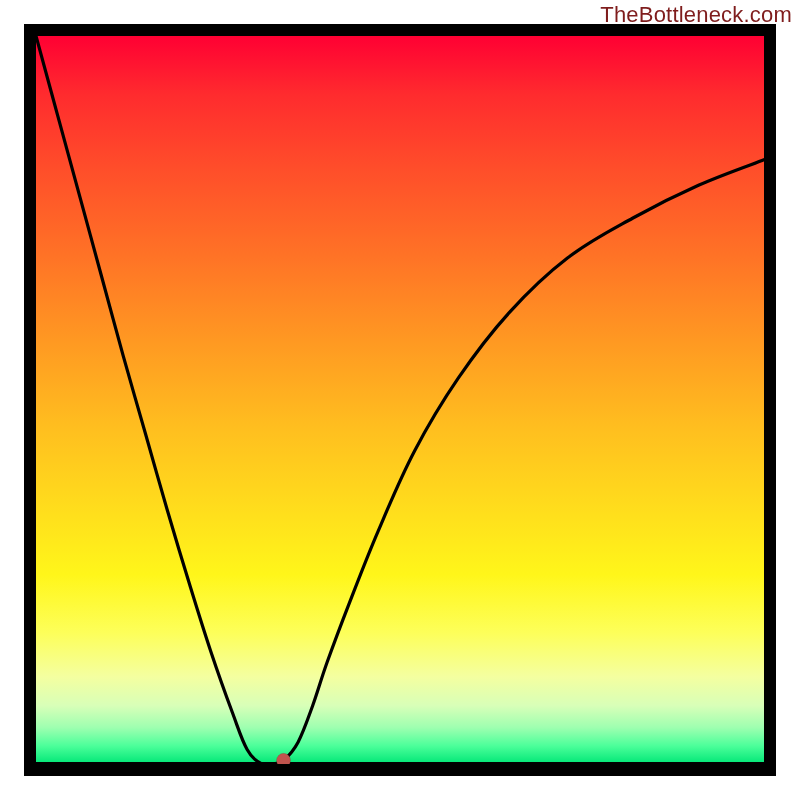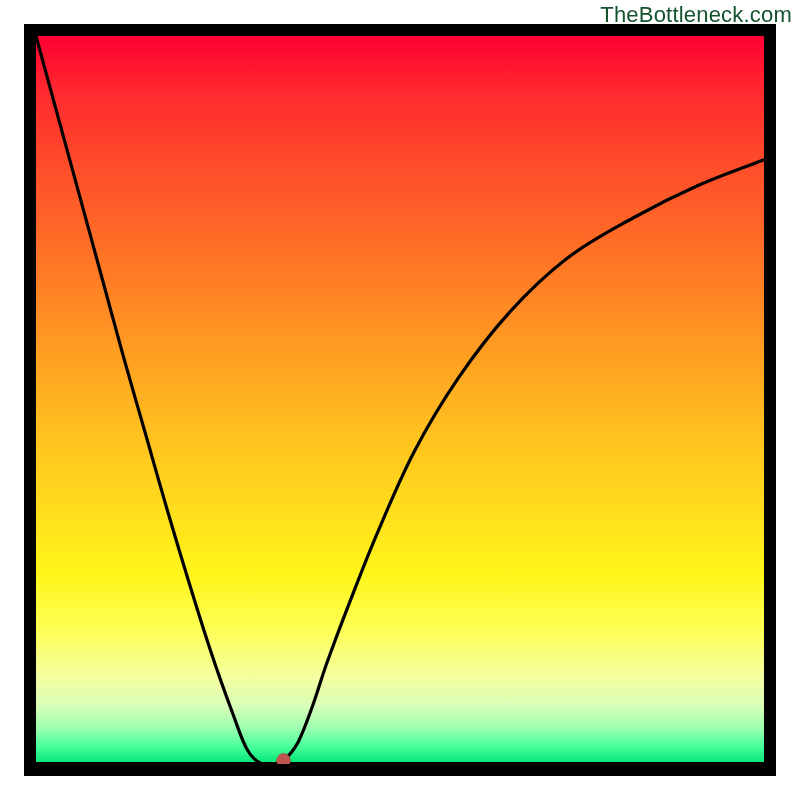--- a/index.html
+++ b/index.html
@@ -13,21 +13,21 @@
   }
   .container {
     position: relative;
     width: 800px;
     height: 800px;
   }
   .watermark {
     position: absolute;
     top: 2px;
     right: 8px;
-    color: #14532d;
+    color: #7f1d1d;
     font-size: 22px;
     font-weight: 400;
     letter-spacing: 0.2px;
     z-index: 20;
   }
   .plot-frame {
     position: absolute;
     left: 24px;
     top: 24px;
     width: 752px;

